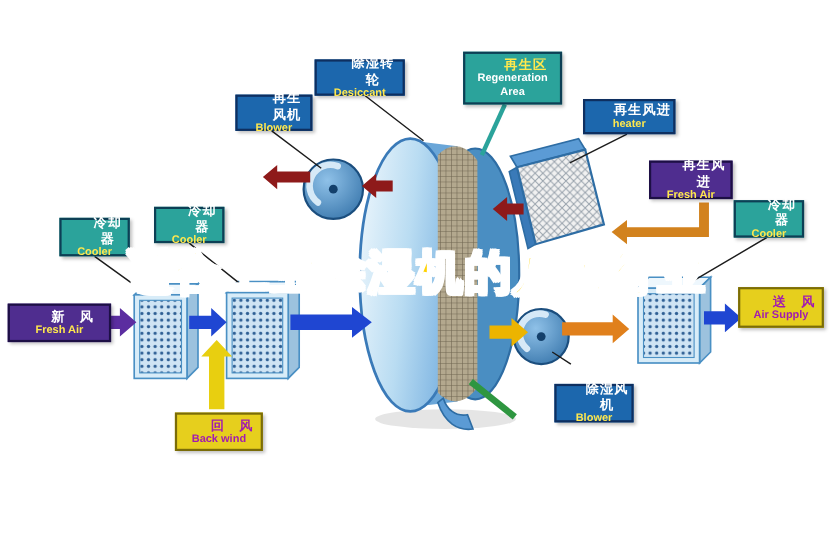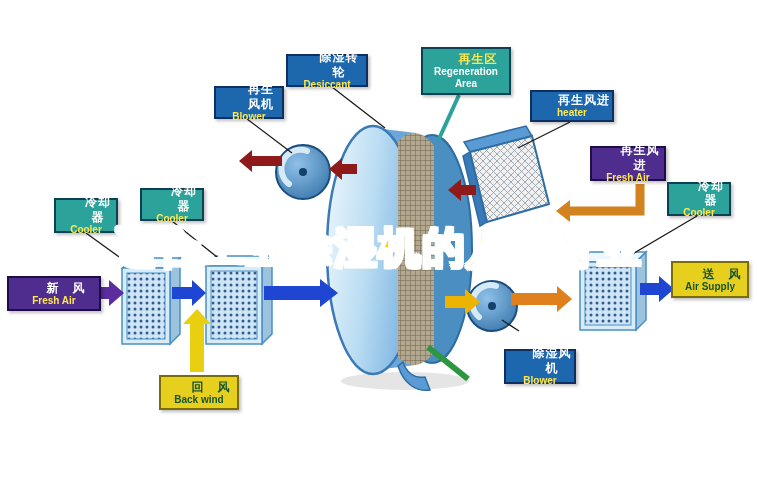--- a/index.html
+++ b/index.html
@@ -7,21 +7,21 @@
          font-family:"Liberation Sans","DejaVu Sans",sans-serif;}
   .diagram{position:absolute;left:0;top:0;z-index:1;}
 
   .label-box{position:absolute;z-index:10;box-sizing:border-box;border:2px solid #0e2f60;
     display:flex;flex-direction:column;align-items:center;justify-content:center;text-align:center;
     font-weight:bold;line-height:1.18;padding:1px 2px;box-shadow:2px 2px 3px rgba(0,0,0,0.25);}
   .zh{font-size:12px;letter-spacing:1px;padding-left:24px;}
   .en{font-size:10px;}
   .t-white{color:#ffffff;}
   .t-yellow{color:#ffe84d;}
-  .t-black{color:#14532d;}
+  .t-black{color:#a21caf;}
   .t-navy{color:#16243c;}
 
   .bg-blue{background:#1c67ad;border-color:#0e2f60;}
   .bg-teal{background:#2ba39b;border-color:#0d3f55;}
   .bg-purple{background:#4f2d8f;border-color:#1d0f45;}
   .bg-orange{background:#c9861f;border-color:#5c3c10;}
   .bg-yellow{background:#e6cf1d;border-color:#7a6c08;}
   .bg-green{background:#2e9640;border-color:#0f4f1e;}
 
   .lb-regen-blower{left:214px;top:86px;width:70px;height:33px}

